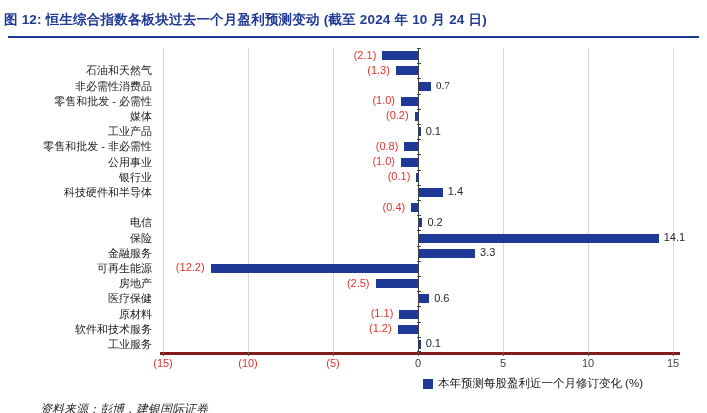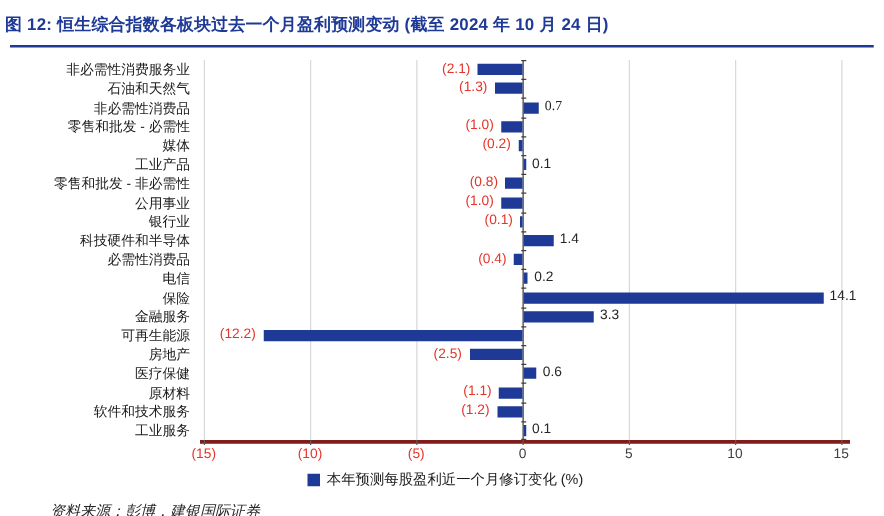--- a/index.html
+++ b/index.html
@@ -19,46 +19,44 @@
   .cat-tick{position:absolute;width:4px;height:1px;background:#404040;}
   .x-axis-tick{position:absolute;width:1px;height:4px;background:#595959;top:304px;}
   .bar{position:absolute;height:9px;background:var(--navy);}
   .val-label{position:absolute;font-size:11px;color:#262626;white-space:nowrap;}
   .val-label.neg{color:var(--red);}
   .x-ticks{position:absolute;left:160px;top:357px;width:520px;height:14px;}
   .x-tick{position:absolute;transform:translateX(-50%);font-size:11px;color:#404040;
     white-space:nowrap;}
   .x-tick.neg{color:var(--red);}
   .legend{position:absolute;left:0;top:376px;width:643px;display:flex;
-    justify-content:center;align-items:center;padding-left:70px;box-sizing:border-box;}
+    justify-content:flex-end;align-items:center;padding-left:70px;box-sizing:border-box;}
   .legend-swatch{width:10px;height:10px;background:var(--navy);margin-right:5px;flex:0 0 auto;}
   .legend-label{font-size:11.5px;color:#1a1a1a;}
   .source{position:absolute;left:40px;top:401px;font-size:12px;font-style:italic;
     color:#262626;white-space:nowrap;}
 </style>
 </head>
 <body>
 
 <div class="figure">
   <div class="title">图 12: 恒生综合指数各板块过去一个月盈利预测变动 (截至 2024 年 10 月 24 日)</div>
   <div class="title-rule"></div>
 
   <div class="chart">
     <div class="cat-labels" id="cat-labels">
-        <div class="cat-label" style="top: 0.0999999px;">非必需性消费服务业</div>
         <div class="cat-label" style="top: 15.3px;">石油和天然气</div>
         <div class="cat-label" style="top: 30.5px;">非必需性消费品</div>
         <div class="cat-label" style="top: 60.9px;">媒体</div>
         <div class="cat-label" style="top: 45.7px;">零售和批发 - 必需性</div>
         <div class="cat-label" style="top: 76.1px;">工业产品</div>
         <div class="cat-label" style="top: 91.3px; margin-left: 32px;">零售和批发 - 非必需性</div>
         <div class="cat-label" style="top: 106.5px;">公用事业</div>
         <div class="cat-label" style="top: 121.7px;">银行业</div>
         <div class="cat-label" style="top: 136.9px;">科技硬件和半导体</div>
-        <div class="cat-label" style="top: 152.1px;">必需性消费品</div>
         <div class="cat-label" style="top: 182.5px;">保险</div>
         <div class="cat-label" style="top: 167.3px;">电信</div>
         <div class="cat-label" style="top: 212.9px;">可再生能源</div>
         <div class="cat-label" style="top: 197.7px;">金融服务</div>
         <div class="cat-label" style="top: 228.1px;">房地产</div>
         <div class="cat-label" style="top: 243.3px;">医疗保健</div>
         <div class="cat-label" style="top: 258.5px;">原材料</div>
         <div class="cat-label" style="top: 273.7px;">软件和技术服务</div>
         <div class="cat-label" style="top: 288.9px;">工业服务</div>
       </div>

